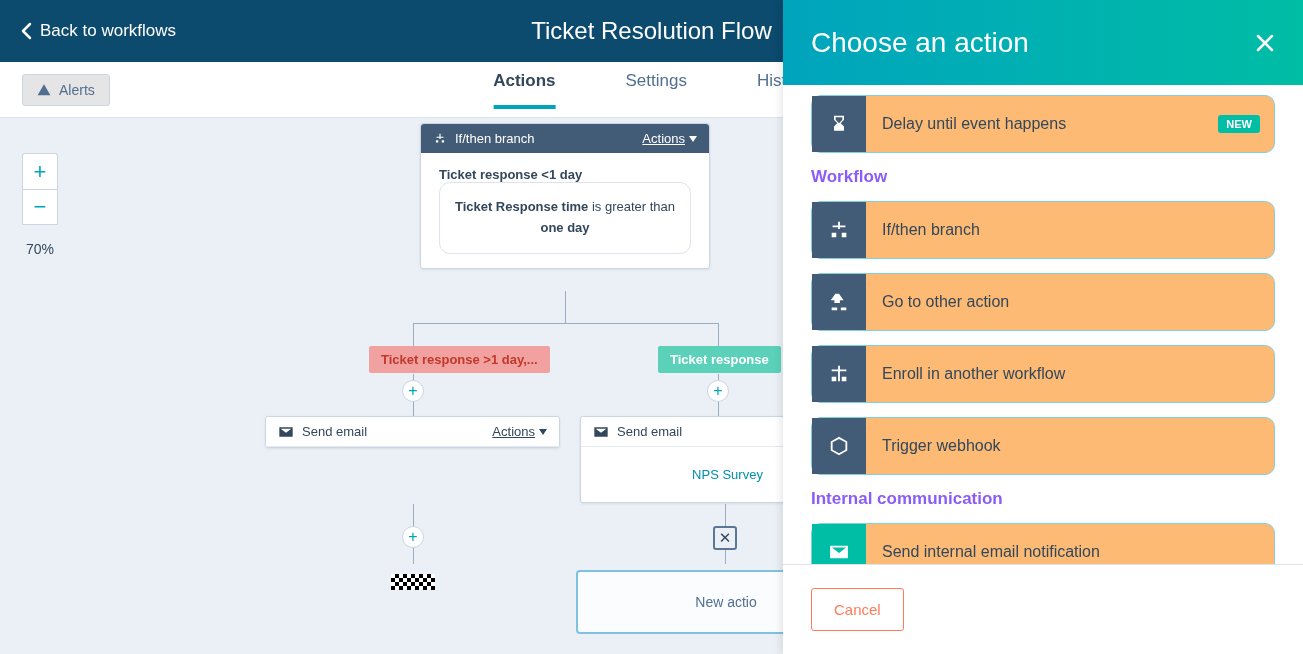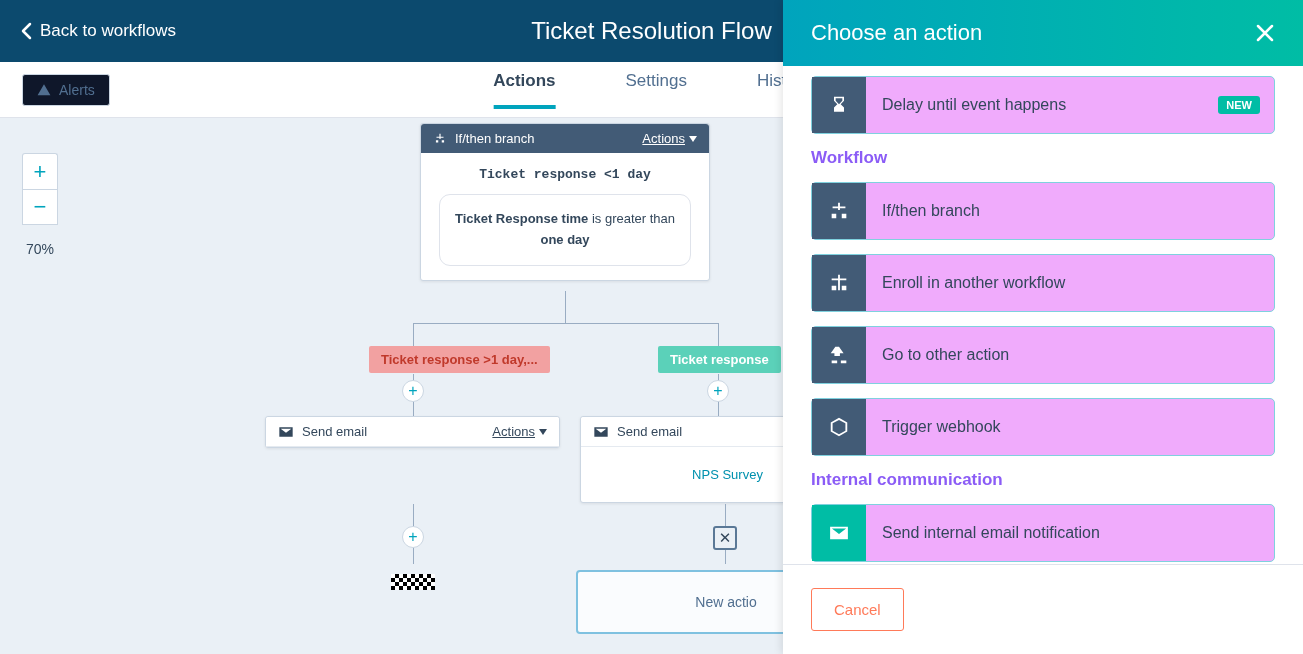--- a/index.html
+++ b/index.html
@@ -6,21 +6,21 @@
   html, body { width: 1303px; height: 654px; font-family: -apple-system, "Helvetica Neue", Arial, sans-serif; color: #33475b; overflow: hidden; background: #fff; }
 
   
   .topbar { background: #0c4a6e; height: 62px; display: flex; align-items: center; color: #fff; position: relative; }
   .back { display: flex; align-items: center; gap: 8px; margin-left: 20px; font-size: 17px; cursor: pointer; }
   .back svg { fill: #fff; }
   .title { position: absolute; left: 50%; transform: translateX(-50%); font-size: 24px; font-weight: 500; white-space: nowrap; }
 
   
   .subhead { height: 56px; border-bottom: 1px solid #dfe3eb; display: flex; align-items: center; position: relative; background: #fff; }
-  .alerts-btn { margin-left: 22px; border: 1px solid #cbd6e2; border-radius: 3px; background: #0f172a; padding: 7px 14px; display: flex; align-items: center; gap: 8px; font-size: 14px; color: #516f90; cursor: pointer; }
+  .alerts-btn { margin-left: 22px; border: 1px solid #cbd6e2; border-radius: 3px; background: #e5e5e5; padding: 7px 14px; display: flex; align-items: center; gap: 8px; font-size: 14px; color: #516f90; cursor: pointer; }
   .tabs { position: absolute; left: 50%; transform: translateX(-50%); display: flex; gap: 70px; }
   .tab { font-size: 17px; color: #516f90; padding-bottom: 14px; cursor: pointer; }
   .tab.active { color: #33475b; font-weight: 600; border-bottom: 4px solid #00a4bd; }
 
   
   .canvas { position: relative; background: #eaf0f6; height: 536px; }
 
   .zoom-ctrl { position: absolute; left: 22px; top: 35px; width: 36px; display:flex; flex-direction:column; align-items:center; }
   .zoom-btn { width: 36px; height: 36px; border:1px solid #cbd6e2; background:#fff; display:flex; align-items:center; justify-content:center; color:#00a4bd; font-size:22px; cursor:pointer; }
   .zoom-btn:first-child{border-bottom:none; border-radius:3px 3px 0 0;}
@@ -28,43 +28,43 @@
   .zoom-label { margin-top: 16px; font-size: 14px; color:#33475b;}
 
   .card { position:absolute; background:#fff; border:1px solid #cbd6e2; border-radius:3px; box-shadow:0 1px 3px rgba(0,0,0,.08);}
   .card-header{ background:#425b76; color:#fff; padding:7px 12px; font-size:13px; display:flex; align-items:center; justify-content:space-between; border-radius:3px 3px 0 0;}
   .card-header.light{ background:#fff; color:#33475b; border-bottom:1px solid #e5eaf0;}
   .card-header .left{display:flex;align-items:center;gap:8px;}
   .chip{ display:inline-flex;align-items:center; gap:6px; font-size:13px;}
   .actions-link{ color:#fff; font-size:13px; text-decoration:underline; cursor:pointer; display:flex; align-items:center; gap:4px;}
   .actions-link.dark{color:#33475b;}
   .card-body{ padding: 14px 18px; }
-  .cond-title{ text-align:center; font-size:13px; font-weight:600; margin-bottom:12px;font-family:Liberation Mono, monospace;}
+  .cond-title{ font-size:13px; font-weight:600; }
   .cond-box{ border:1px solid #dfe3eb; border-radius:11px; padding:14px; text-align:center; font-size:13px; line-height:1.6;}
 
   .branch-label{ position:absolute; padding:6px 12px; font-size:13px; font-weight:600; border-radius:2px;}
   .bred{ background:#f2a1a1; color:#c0392b;}
   .bgreen{ background:#5bd1b9; color:#fff;}
 
   .plus-circle{ position:absolute; width:22px; height:22px; border:1px solid #cbd6e2; border-radius:50%; background:#fff; display:flex;align-items:center;justify-content:center; color:#00a4bd; font-size:16px; cursor:pointer;}
   .connector{position:absolute; background:#99acc2;}
 
   .email-card .email-link{ text-align:center; color:#0091ae; font-size:13px; padding:20px 0; display:flex; justify-content:center; gap:6px;}
 
   .finish{ position:absolute; width:44px; height:16px; background:repeating-conic-gradient(#000 0% 25%,#fff 0% 50%) 0 0/8px 8px;}
 
   .new-action-box{ position:absolute; border:2px solid #7fc1e0; background:#fafcfe; border-radius:4px; padding:22px 0; color:#516f90; font-size:14px; width:300px; text-align:center;}
 
   .cancel-box{ position:absolute; width:24px;height:24px; border:2px solid #5a7896; border-radius:3px; display:flex;align-items:center;justify-content:center; color:#33475b; font-size:15px; background:#eaf0f6; cursor:pointer;}
 
   
   .panel { position:absolute; top:0; right:0; width:520px; height:654px; background:#fff; box-shadow:-2px 0 8px rgba(0,0,0,.1); display:flex; flex-direction:column;}
-  .panel-head{ height:66px; background:linear-gradient(90deg,#00a4bd,#00bda5); color:#fff; display:flex; align-items:center; justify-content:space-between; padding:0 28px; font-size:22px;}
+  .panel-head{ height:85px; background:linear-gradient(90deg,#00a4bd,#00bda5); color:#fff; display:flex; align-items:center; justify-content:space-between; padding:0 28px; font-size:28px;}
   .panel-body{ flex:1; overflow:hidden; padding: 10px 28px;}
-  .action-row{ display:flex; align-items:center; border:1px solid #7fd1de; border-radius:5px; margin-bottom:14px; height:58px; cursor:pointer; background:#f0abfc;}
+  .action-row{ display:flex; align-items:center; border:1px solid #7fd1de; border-radius:10px; margin-bottom:14px; height:58px; cursor:pointer; background:#fdba74;}
   .action-icon{ width:54px; height:100%; display:flex; align-items:center; justify-content:center; color:#fff; background:#425b76; font-size:20px;}
   .action-icon.teal{ background:#00bda5;}
   .action-label{ padding-left:16px; font-size:16px; color:#33475b; flex:1;}
   .new-badge{ background:#00bda5; color:#fff; font-size:11px; font-weight:700; padding:3px 8px; border-radius:3px; margin-right:14px;}
   .section-title{ font-size:17px; font-weight:700; color:#8b5cf6; margin: 10px 0 14px;}
   .panel-footer{ height:90px; border-top:1px solid #dfe3eb; display:flex; align-items:center; padding:0 28px;}
   .cancel-btn{ border:1px solid #ff7a59; color:#ff7a59; background:#fff; padding:12px 22px; border-radius:3px; font-size:15px; cursor:pointer;}
   .x-btn{cursor:pointer;}
   svg{display:block;}
 </style>
@@ -208,33 +208,33 @@
         <svg width="22" height="22" viewBox="0 0 24 24">
             <path fill="#fff" d="M11 3h2v4h6v2h-6v2h-2V9H5V7h6V3zM4 15h5v5H4v-5zm11 0h5v5h-5v-5z"></path>
           </svg>
       </div>
       <div class="action-label">If/then branch</div>
     </div>
 
     <div class="action-row">
       <div class="action-icon">
         <svg width="22" height="22" viewBox="0 0 24 24">
+            <path fill="#fff" d="M12 3l5 7h-4v3H7v-3H3l5-7-.1.1L12 3zM4 18h6v3H4v-3zm10 0h6v3h-6v-3z"></path>
+          </svg>
+      </div>
+      <div class="action-label">Go to other action</div>
+    </div>
+
+    <div class="action-row">
+      <div class="action-icon">
+        <svg width="22" height="22" viewBox="0 0 24 24">
             <path fill="#fff" d="M11 3h2v4h7v2h-7v11h-2V9H4V7h7V3zM4 15h5v5H4v-5zm11 0h5v5h-5v-5z"></path>
           </svg>
       </div>
       <div class="action-label">Enroll in another workflow</div>
-    </div>
-
-    <div class="action-row">
-      <div class="action-icon">
-        <svg width="22" height="22" viewBox="0 0 24 24">
-            <path fill="#fff" d="M12 3l5 7h-4v3H7v-3H3l5-7-.1.1L12 3zM4 18h6v3H4v-3zm10 0h6v3h-6v-3z"></path>
-          </svg>
-      </div>
-      <div class="action-label">Go to other action</div>
     </div>
 
     <div class="action-row">
       <div class="action-icon">
         <svg width="22" height="22" viewBox="0 0 24 24">
             <path fill="#fff" d="M12 2l9 5v10l-9 5-9-5V7l9-5zm0 2.3L5 8v8l7 3.9L19 16V8l-7-3.7z"></path>
           </svg>
       </div>
       <div class="action-label">Trigger webhook</div>
     </div>

